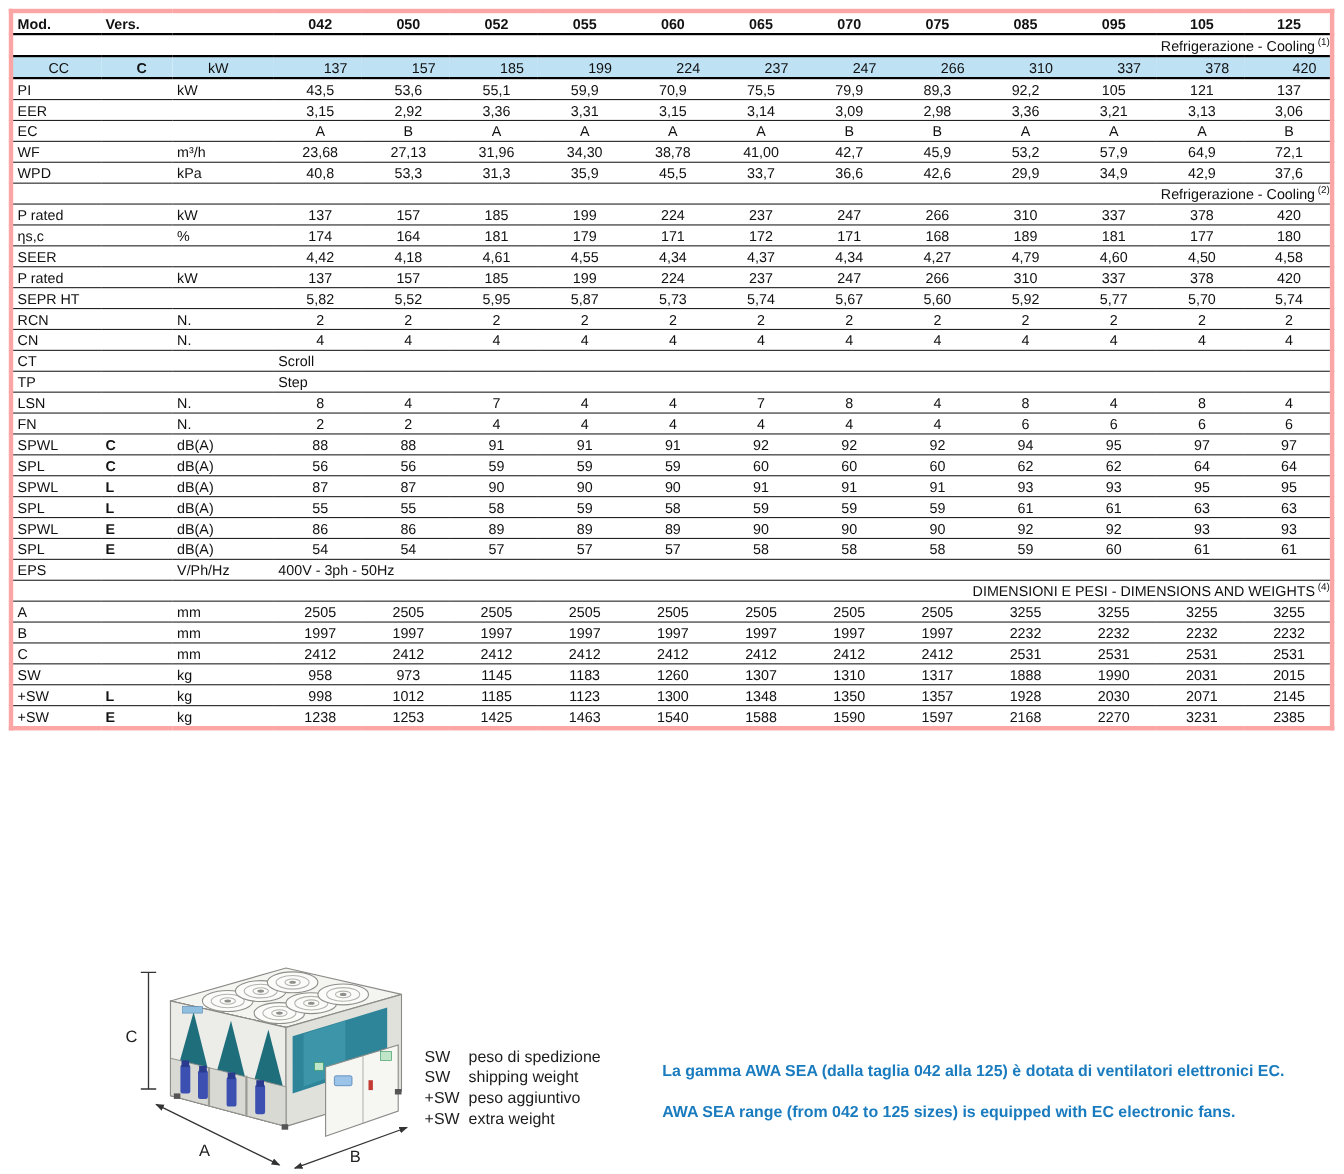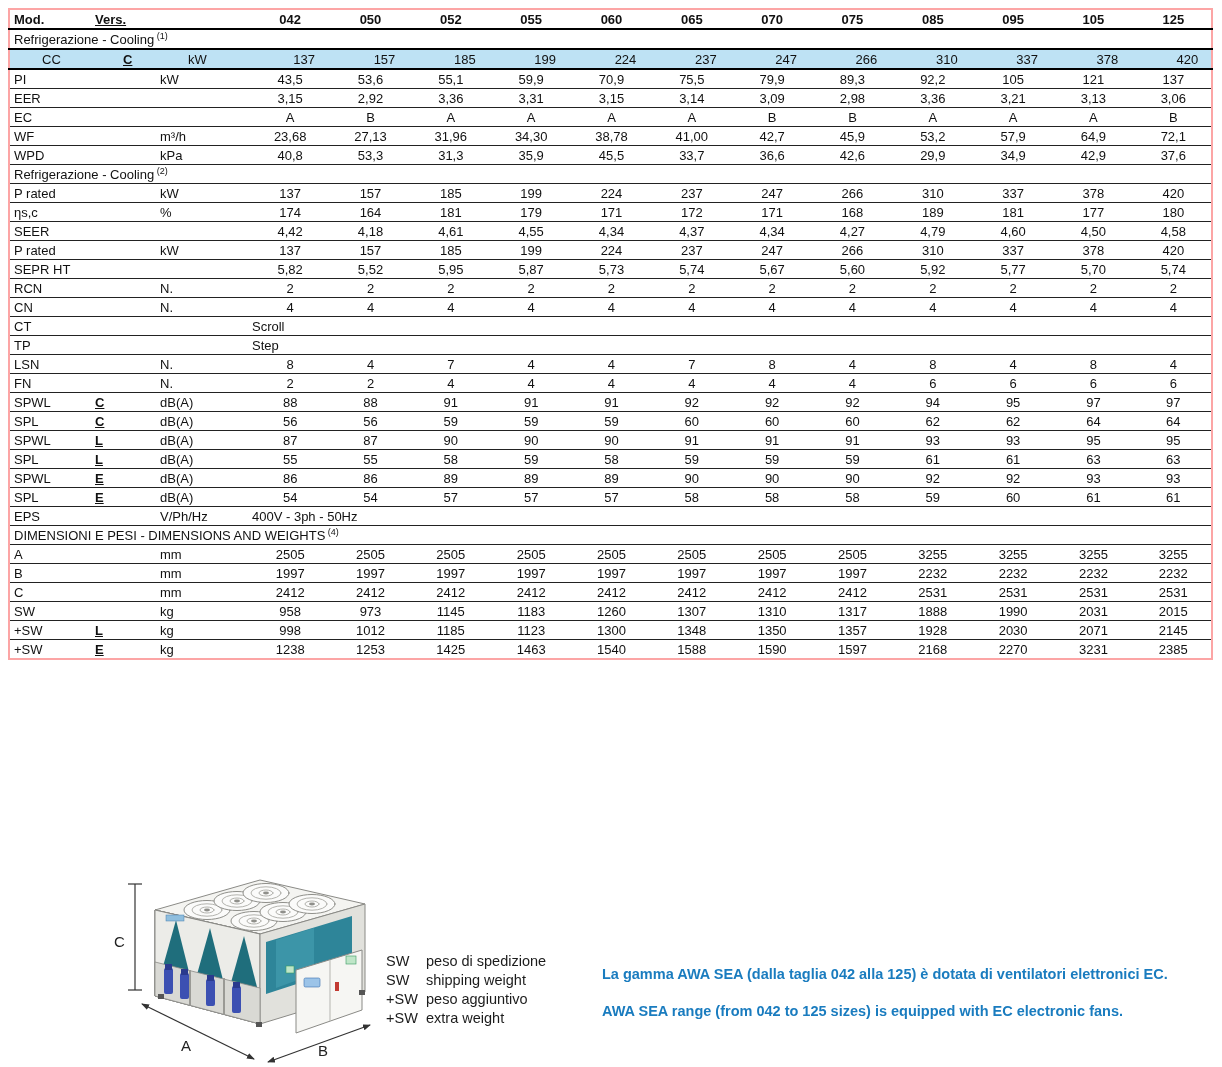--- a/index.html
+++ b/index.html
@@ -7,35 +7,35 @@
   body {
     width:1222px; height:1067px; position:relative;
     font-family:"Liberation Sans", sans-serif; color:#111;
     overflow:hidden;
   }
   
   table.spec {
     border-collapse:collapse; table-layout:fixed;
     width:1205px; height:612px;
     margin:8px 12px 0 8px;
-    border:2px solid #fca5a5;
+    border:4px solid #fca5a5;
   }
   table.spec td {
     border-top:1px solid #222; border-bottom:1px solid #222;
     font-size:13px; line-height:15px;
     padding:2px 0 1px 4px;
     white-space:nowrap; overflow:hidden;
     vertical-align:middle;
   }
   td.lbl   { padding-left:5px; }
-  td.vers  { font-weight:bold;text-decoration:underline; }
+  td.vers  { font-weight:bold; }
   td.unit  { }
   td.val   { text-align:center; padding-left:0; }
   td.spanval { text-align:left; padding-left:0; }
-  td.section { padding-left:5px; }
+  td.section { padding-left:5px;text-align:right; }
   tr.head td { font-weight:bold; border-bottom:2px solid #000; }
   tr.hl td { background:#bee2f4; border-top:2px solid #000; border-bottom:2px solid #000;padding-left:32px; }
   sup { font-size:9px; vertical-align:super; line-height:0; }
   
   .legend {
     position:absolute; left:386px; top:952px;
     font-size:14.5px; line-height:19px; color:#1c1c1c;
   }
   .lrow { display:flex; }
   .lkey { width:40px; }

